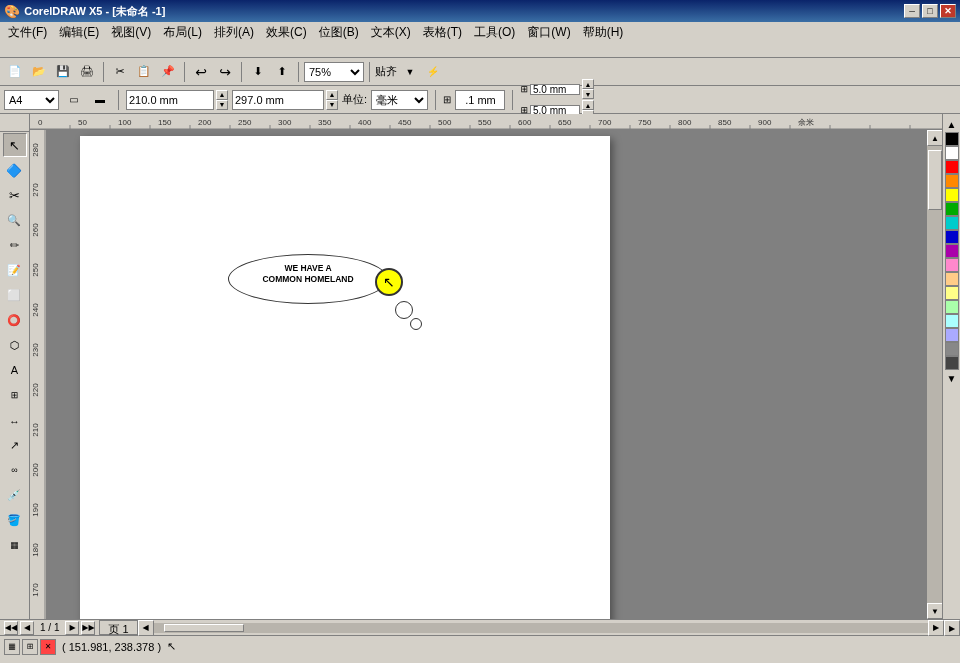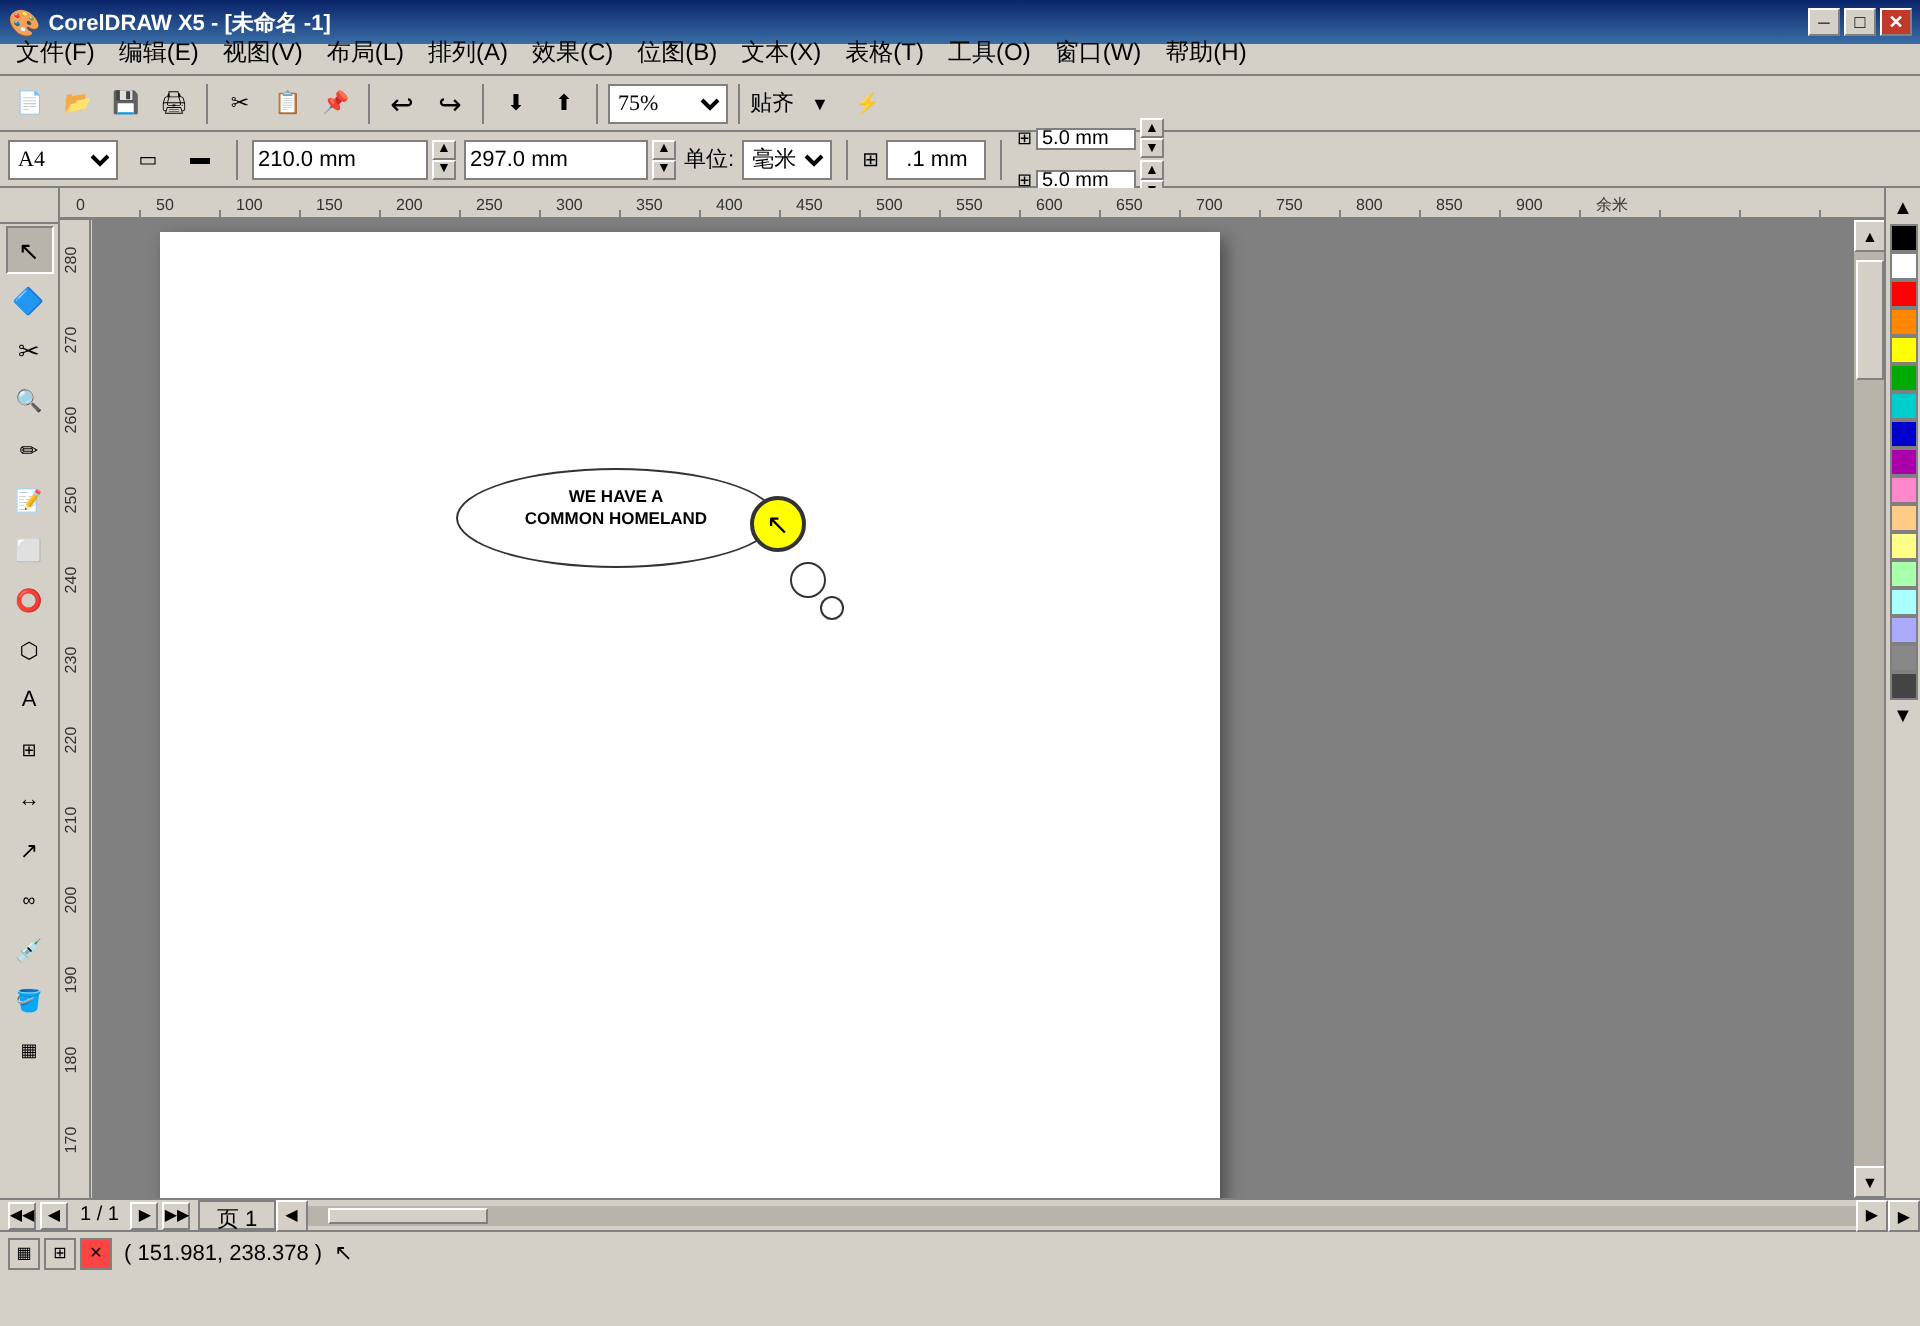--- a/index.html
+++ b/index.html
@@ -23,24 +23,24 @@
       border: 1px solid;
       border-color: #fff #808080 #808080 #fff;
       font-size: 9px;
       display: flex; align-items: center; justify-content: center;
       cursor: pointer; color: #000;
     }
     .win-btn.close { background: #c0392b; color: white; }
 
     
     #menubar {
-      height: 16px;
-      background: #d4d0c8;
-      display: flex;
-      align-items: flex-end;
+      height: 36px;
+      background: #d4d0c8;
+      display: flex;
+      align-items: flex-start;
       padding: 0 2px;
       border-bottom: 1px solid #808080;
     }
     .menu-item {
       padding: 2px 6px;
       font-size: 12px;
       cursor: pointer;
       color: #000;
       white-space: nowrap;
     }
@@ -79,21 +79,20 @@
       background: white;
       border: 1px solid #808080;
       padding: 0 2px;
       font-size: 11px;
     }
     .prop-select {
       height: 20px;
       background: white;
       border: 1px solid #808080;
       font-size: 11px;
-      font-family: Liberation Serif, serif;
     }
     .spin-box {
       display: flex;
       flex-direction: column;
       height: 20px;
     }
     .spin-up, .spin-down {
       width: 12px; height: 10px;
       background: #d4d0c8;
       border: 1px solid;
@@ -386,21 +385,21 @@
 
   <div style="display:flex;align-items:center;gap:2px;">
     <input class="prop-input" value="297.0 mm" style="width: 92px;">
     <div class="spin-box">
       <div class="spin-up">▲</div>
       <div class="spin-down">▼</div>
     </div>
   </div>
 
   <span style="font-size:11px;">单位:</span>
-  <select class="prop-select" style="width:45px;">
+  <select class="prop-select" style="width:57px;">
     <option>毫米</option><option>像素</option><option>英寸</option>
   </select>
   <div class="tb-separator"></div>
 
   <span style="font-size:10px;">⊞</span>
   <input class="prop-input" value=".1 mm" style="width: 50px; text-align: center;">
   <div class="tb-separator"></div>
 
   <div style="display:flex;flex-direction:column;gap:1px;">
     <div style="display:flex;align-items:center;gap:2px;">

